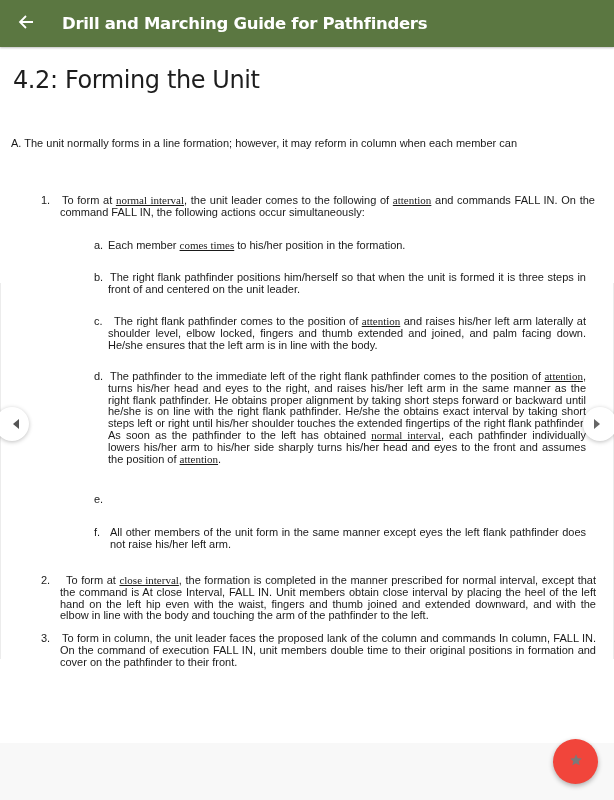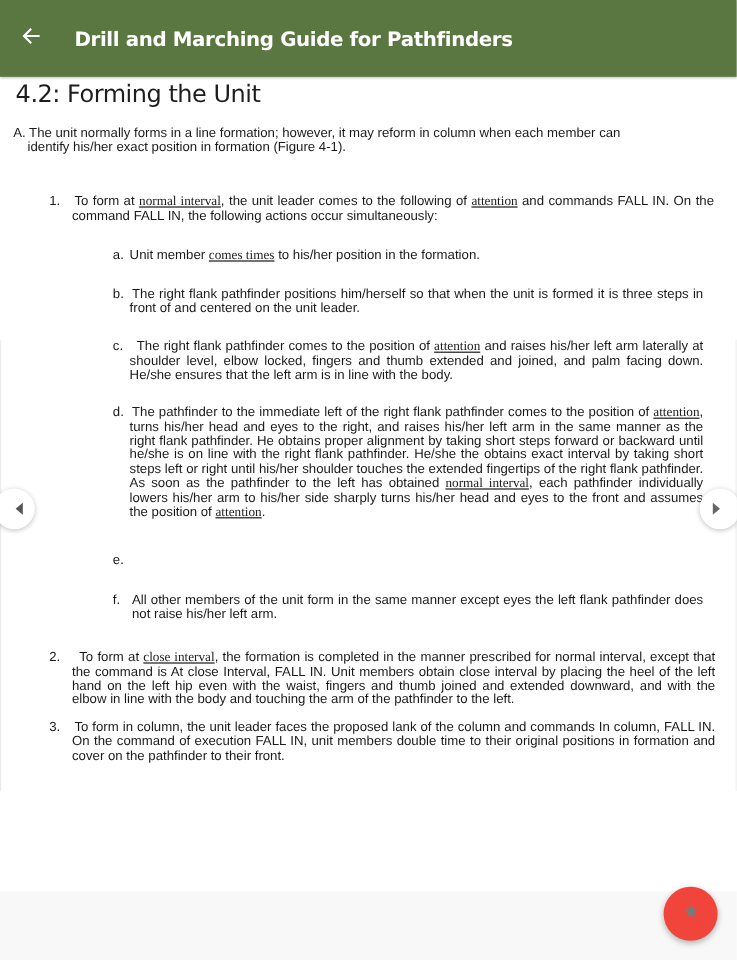--- a/index.html
+++ b/index.html
@@ -1,50 +1,50 @@
 <!DOCTYPE html>
 <html><head>
   <meta charset="utf-8">
   <style>
     * { box-sizing: border-box; margin: 0; padding: 0; }
     html, body { width: 614px; height: 800px; overflow: hidden; background: #ffffff; }
     body { position: relative; font-family: "Liberation Sans", sans-serif; color: #222; }
 
     .app-bar {
-      position: absolute; left: 0; top: 0; width: 614px; height: 64px;
+      position: absolute; left: 0; top: 0; width: 614px; height: 47px;
       background: #5b7741; display: flex; align-items: center;
       box-shadow: 0 1px 2px rgba(0,0,0,0.25);
     }
     .back-btn {
       width: 52px; height: 47px; display: flex; align-items: center; justify-content: center;
       color: #fff; cursor: pointer;
     }
     .back-btn svg { width: 16px; height: 16px; }
     .app-title {
       color: #ffffff; font-size: 16.5px; font-weight: bold; margin-left: 10px;
       font-family: "DejaVu Sans", sans-serif; letter-spacing: -0.3px;
     }
 
     .page-title {
       position: absolute; left: 13px; top: 66px;
-      font-size: 20px; color: #1d1d1d; font-family: "DejaVu Sans", sans-serif;
+      font-size: 24px; color: #1d1d1d; font-family: "DejaVu Sans", sans-serif;
       font-weight: normal; letter-spacing: -0.4px; text-align: right;
     }
 
     .doc {
       position: absolute; left: 0; top: 100px; width: 614px;
       font-size: 11px; line-height: 11.8px; color: #1a1a1a;
       font-family: "Liberation Sans", sans-serif;
     }
     .doc-frame {
       position: absolute; left: 0; top: 283px; width: 614px; height: 376px;
       border-left: 1px solid #ececec; border-right: 1px solid #ececec;
       pointer-events: none;
     }
-    .para { position: absolute; text-align: justify; }
+    .para { position: absolute; text-align: justify; margin-top: 32px; }
     .para .num { position: absolute; }
     .u { text-decoration: underline; font-family: Liberation Serif, serif; }
     b { font-weight: normal; }
 
     .nav-circle {
       position: absolute; width: 34px; height: 34px; border-radius: 50%;
       background: #ffffff; box-shadow: 0 1px 4px rgba(0,0,0,0.25);
       display: flex; align-items: center; justify-content: center; cursor: pointer;
     }
     .nav-prev { left: -5px; top: 407px; }
@@ -77,31 +77,30 @@
 </header>
 
 <h1 class="page-title">4.2: Forming the Unit</h1>
 
 <div class="doc-frame"></div>
 
 <div class="doc">
 
   <div class="para" style="left:11px; top:6px; width:560px;">
     <div><span>A.</span> <span>The unit normally forms in a line formation; however, it may reform in column when each member can</span></div>
-    <div style="padding-left:12px;">identify his/her exact position in formation (Figure 4-1).</div>
   </div>
 
   <div class="para" style="left:60px; top:63px; width:535px;">
     <span class="num" style="left:-19px;">1.</span>
     <span style="padding-left:2px">To form at </span><span class="u">normal interval</span><span>, the unit leader comes to the following of </span><span class="u">attention</span><span> and commands </span><b>FALL IN</b><span>. On the command </span><b>FALL IN,</b><span> the following actions occur simultaneously:</span>
   </div>
 
   <div class="para" style="left:108px; top:108px; width:478px;">
     <span class="num" style="left:-14px;">a.</span>
-    <span>Unit member </span><span class="u">comes times</span><span> to his/her position in the formation.</span>
+    <span>Each member </span><span class="u">comes times</span><span> to his/her position in the formation.</span>
   </div>
 
   <div class="para" style="left:108px; top:140px; width:478px;">
     <span class="num" style="left:-14px;">b.</span>
     <span style="padding-left:2px">The right flank pathfinder positions him/herself so that when the unit is formed it is three steps in front of and centered on the unit leader.</span>
   </div>
 
   <div class="para" style="left:108px; top:184px; width:478px;">
     <span class="num" style="left:-14px;">c.</span>
     <span style="padding-left:6px">The right flank pathfinder comes to the position of </span><span class="u">attention</span><span> and raises his/her left arm laterally at shoulder level, elbow locked, fingers and thumb extended and joined, and palm facing down. He/she ensures that the left arm is in line with the body.</span>

